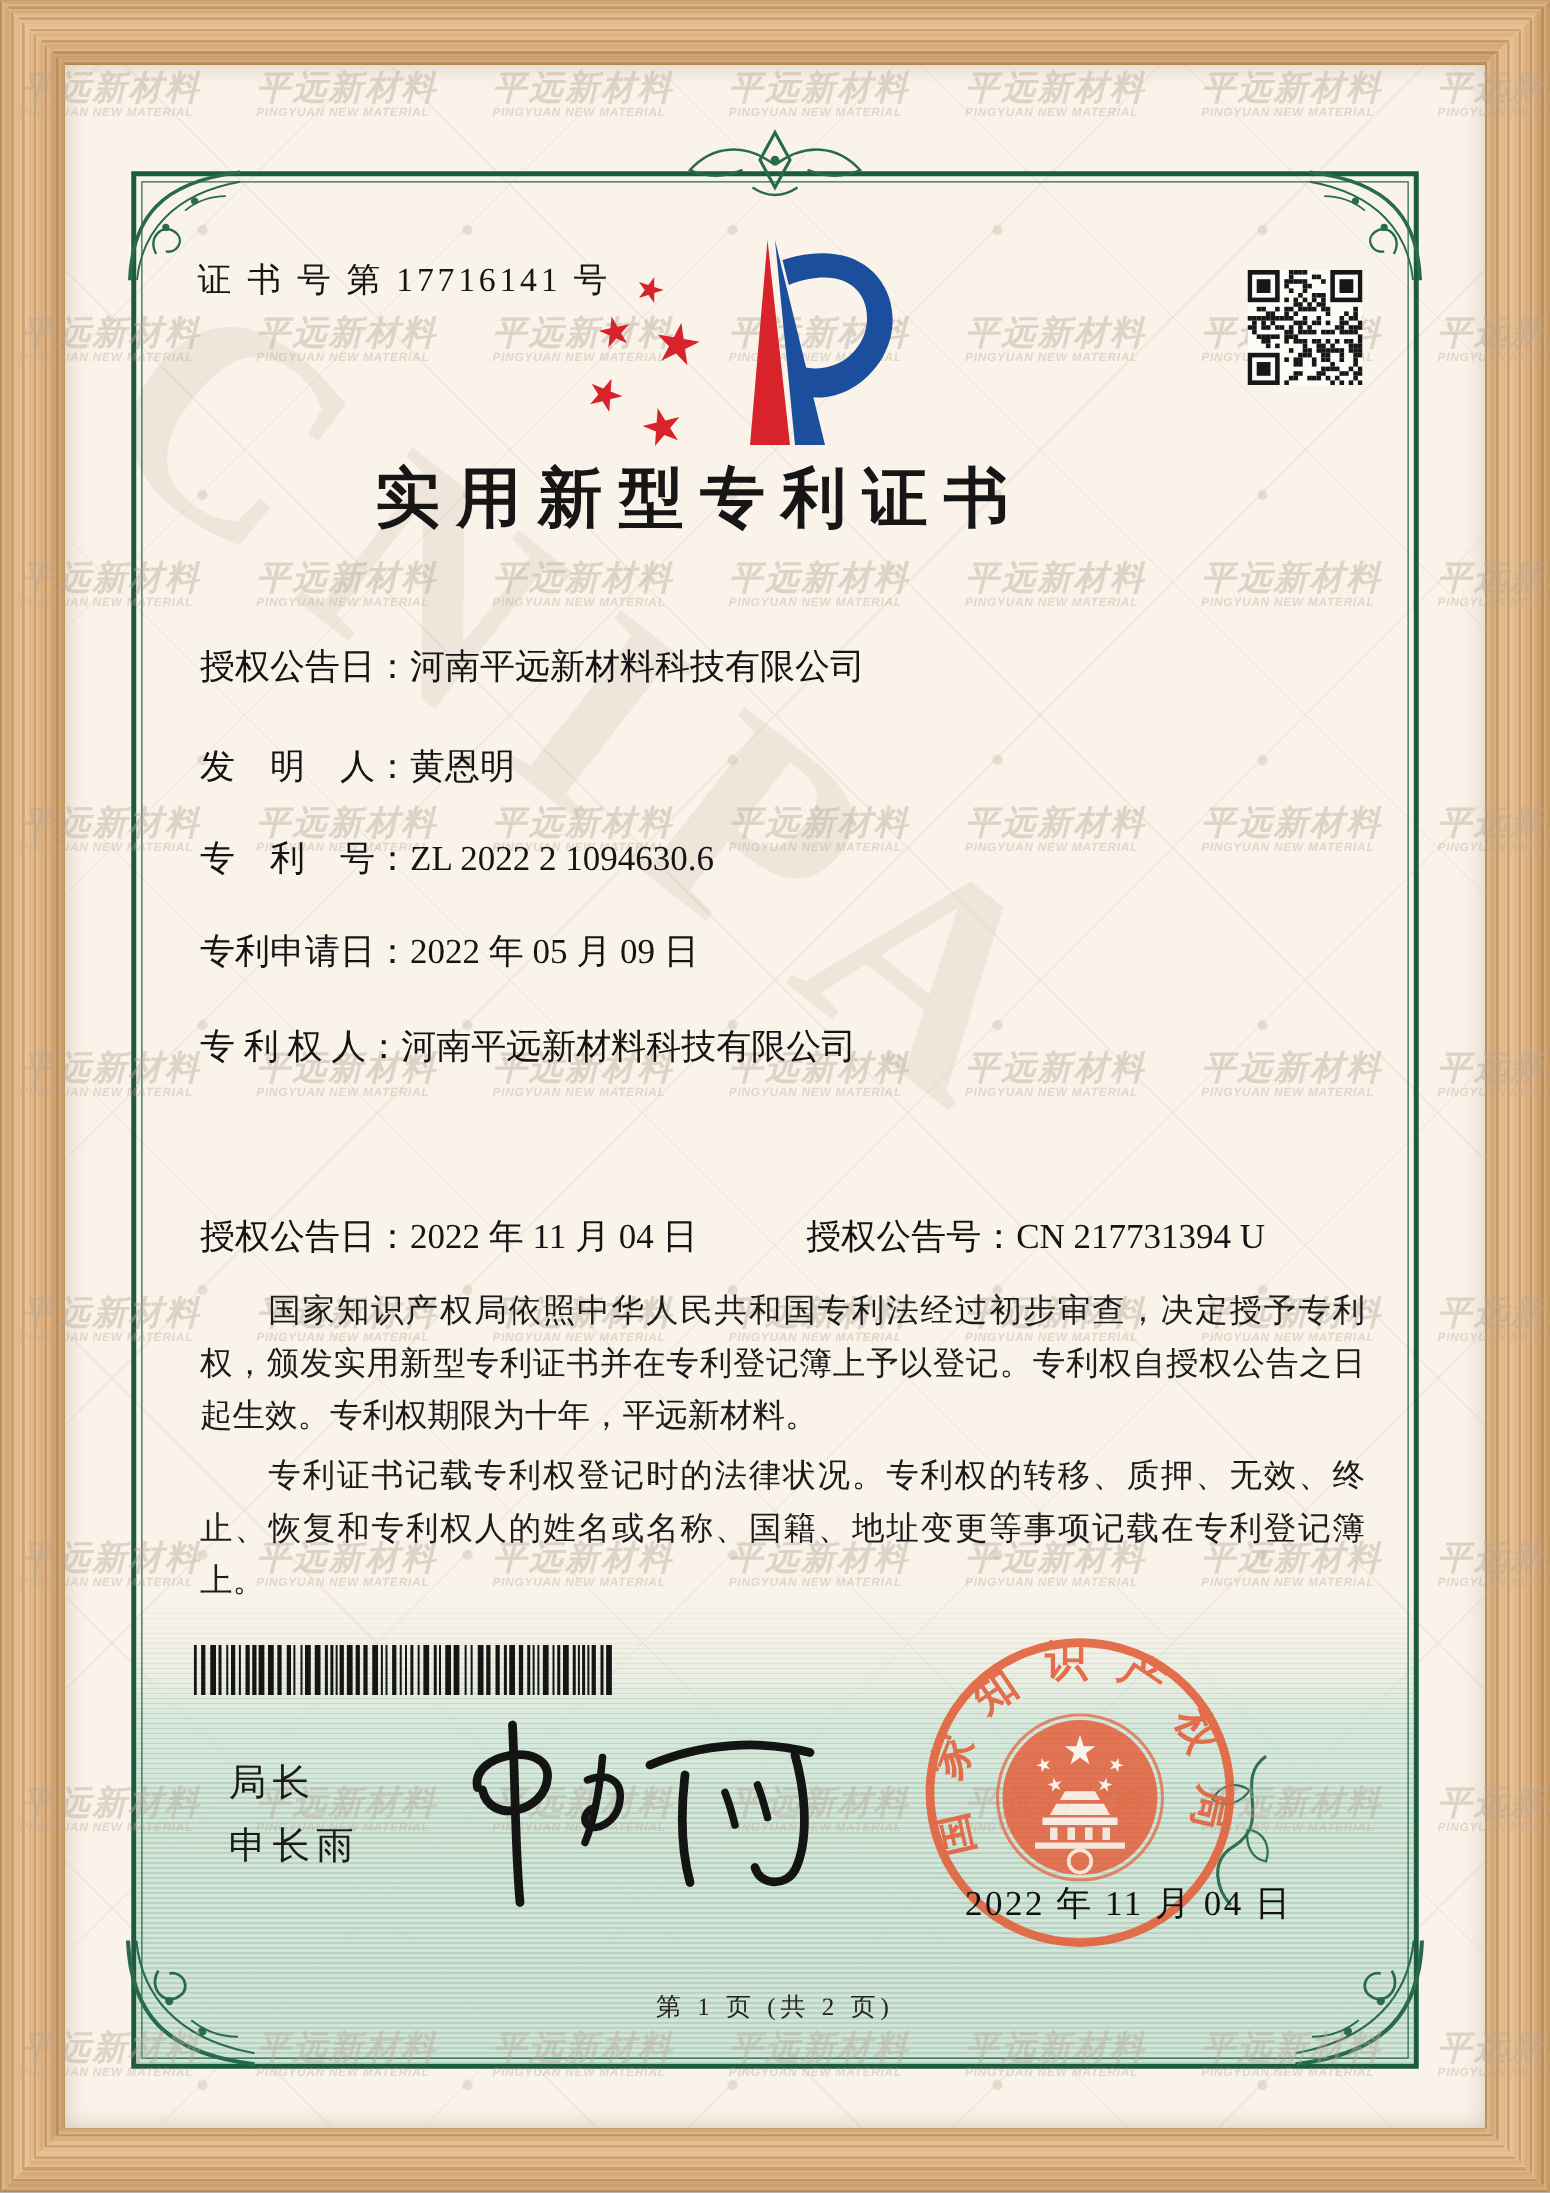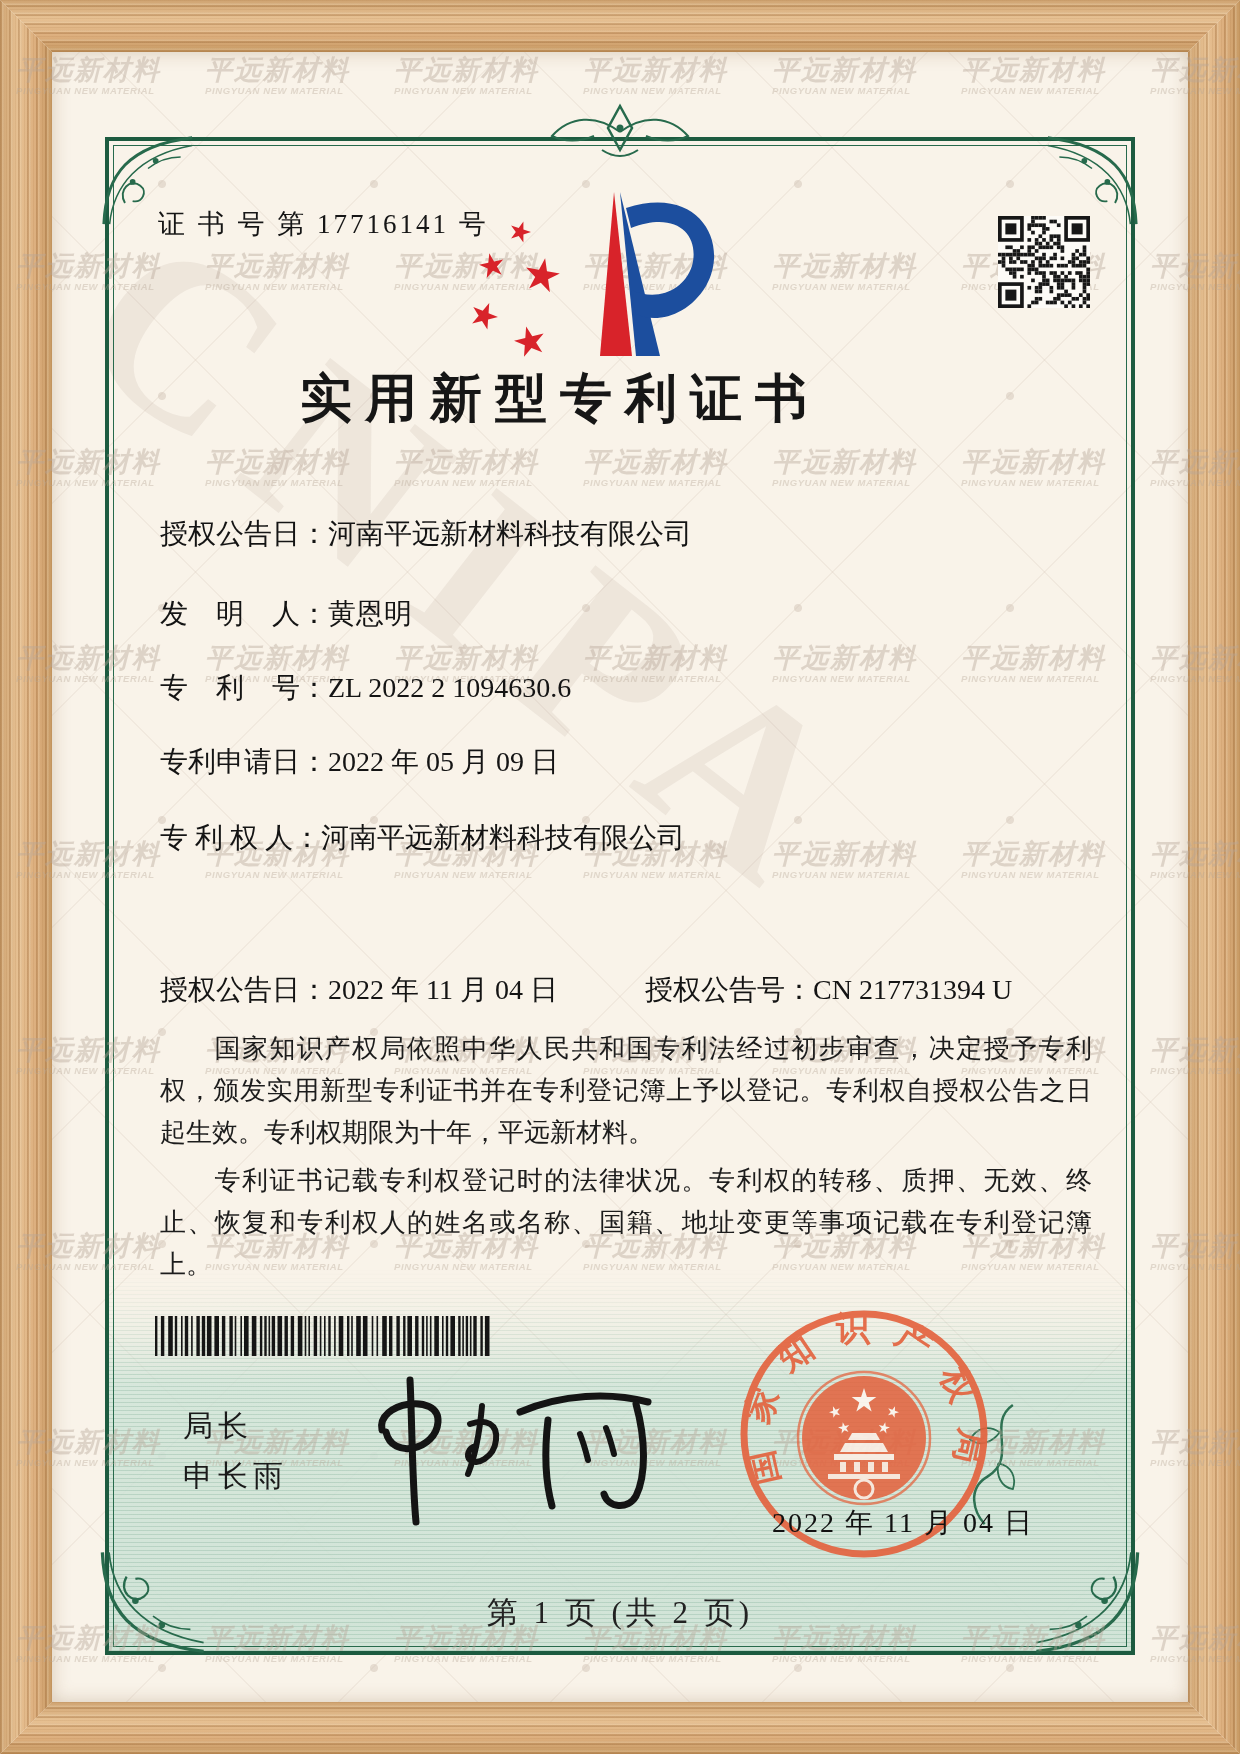--- a/index.html
+++ b/index.html
@@ -61,21 +61,21 @@
   .frow{left:160px;display:flex;font-size:28px;line-height:1.25;color:#141414;white-space:pre;}
   .frow .val{white-space:pre;}
   .frow.addr .val{white-space:normal;width:706px;line-height:36px;}
   .para{left:160px;width:932px;font-size:26px;line-height:42px;color:#1c1c1c;
         text-indent:2.1em;text-align:justify;}
   .barcode{left:155px;top:1316px;width:338px;height:40px;}
   .signer{font-family:"Liberation Sans",sans-serif;font-size:30px;letter-spacing:5px;color:#1a1a1a;z-index:11;}
   .sig{left:352px;top:1368px;z-index:11;}
   .seal{left:736px;top:1306px;z-index:12;opacity:.9;}
   .issuedate{left:772px;top:1504px;font-size:28px;letter-spacing:2px;color:#111;z-index:13;}
-  .pagenum{left:105px;top:1592px;width:1030px;text-align:center;font-size:31px;letter-spacing:4px;color:#222;z-index:11;}
+  .pagenum{left:105px;top:1592px;width:1030px;text-align:center;font-size:20px;letter-spacing:4px;color:#222;z-index:11;}
   .note{left:105px;top:1666px;width:1030px;text-align:center;font-size:26px;letter-spacing:6px;color:#1c1c1c;z-index:11;}
 </style>
 </head>
 <body>
 
 <div class="page">
 
   <div class="wood h t"></div>
   <div class="wood h b"></div>
   <div class="wood v l"></div>

